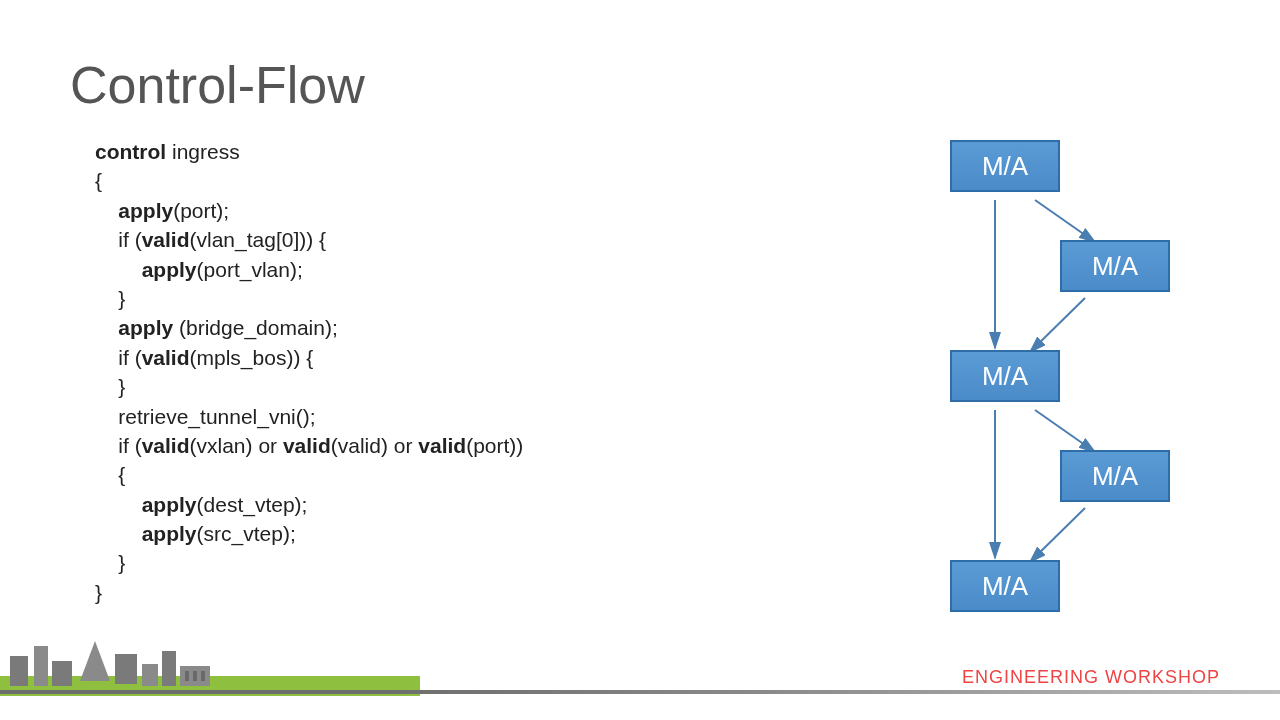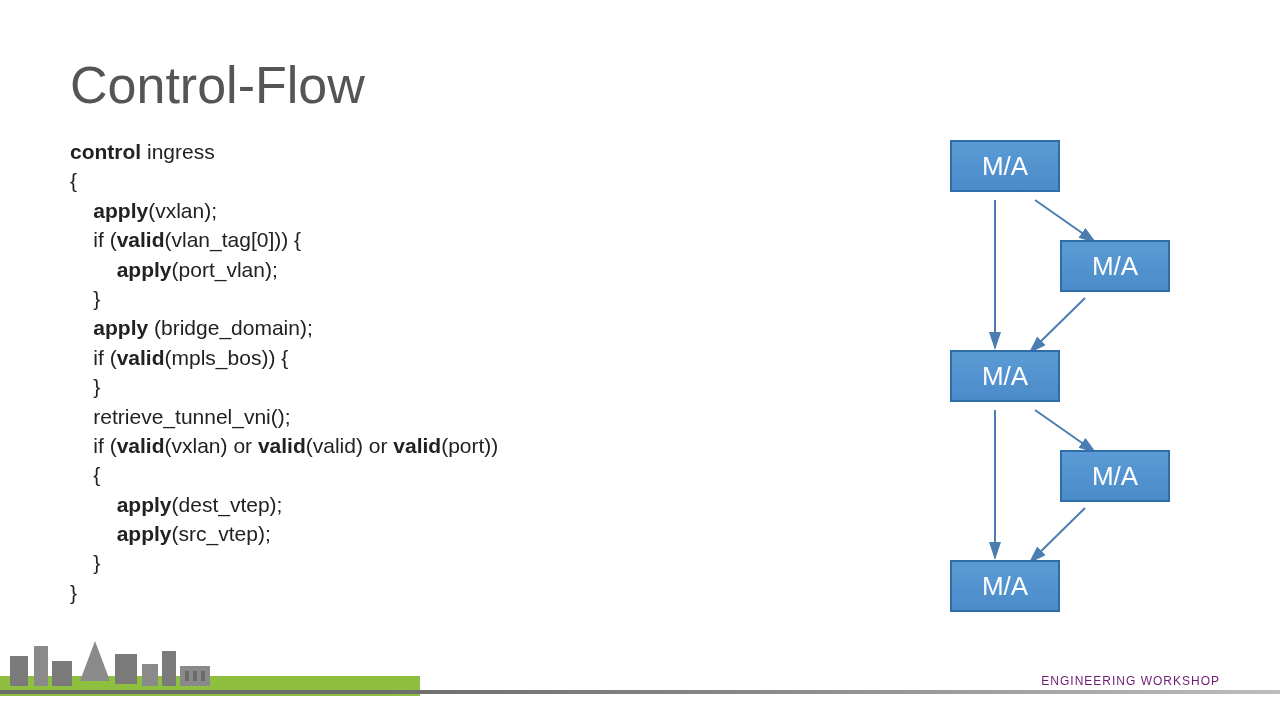--- a/index.html
+++ b/index.html
@@ -22,20 +22,21 @@
     font-weight: 400;
     color: #555;
     letter-spacing: 0px;
     margin-bottom: 22px;
   }
   .code {
     font-size: 21px;
     line-height: 1.4;
     color: #222;
     font-family: Arial, Helvetica, sans-serif;
+    margin-left: 25px;
   }
   .code .line { white-space: pre; }
   .code b { font-weight: 700; }
   .diagram {
     position: absolute;
     right: 60px;
     top: 140px;
     width: 280px;
     height: 480px;
   }
@@ -63,42 +64,42 @@
     bottom: 26px;
     left: 0;
     width: 1280px;
     height: 4px;
     background: linear-gradient(to right, #6d6d6d 0%, #6d6d6d 30%, #8a8a8a 60%, #bdbdbd 100%);
   }
   .footer-text {
     position: absolute;
     bottom: 32px;
     right: 60px;
-    font-size: 12px;
-    color: #701a75;
+    font-size: 18px;
+    color: #ef4444;
     letter-spacing: 1px;
   }
   .skyline {
     position: absolute;
     bottom: 24px;
     left: 0;
     width: 420px;
     height: 70px;
   }
 </style>
 </head>
 <body>
 
 <div class="slide">
   <div class="title">Control-Flow</div>
 
   <div class="code">
     <div class="line"><b>control</b><span> ingress</span></div>
     <div class="line"><span>{</span></div>
-    <div class="line"><b>    apply</b><span>(vxlan);</span></div>
+    <div class="line"><b>    apply</b><span>(port);</span></div>
     <div class="line"><span>    if (</span><b>valid</b><span>(vlan_tag[0])) {</span></div>
     <div class="line"><b>        apply</b><span>(port_vlan);</span></div>
     <div class="line"><span>    }</span></div>
     <div class="line"><b>    apply</b><span> (bridge_domain);</span></div>
     <div class="line"><span>    if (</span><b>valid</b><span>(mpls_bos)) {</span></div>
     <div class="line"><span>    }</span></div>
     <div class="line"><span>    retrieve_tunnel_vni();</span></div>
     <div class="line"><span>    if (</span><b>valid</b><span>(vxlan) or </span><b>valid</b><span>(valid) or </span><b>valid</b><span>(port))</span></div>
     <div class="line"><span>    {</span></div>
     <div class="line"><b>        apply</b><span>(dest_vtep);</span></div>

